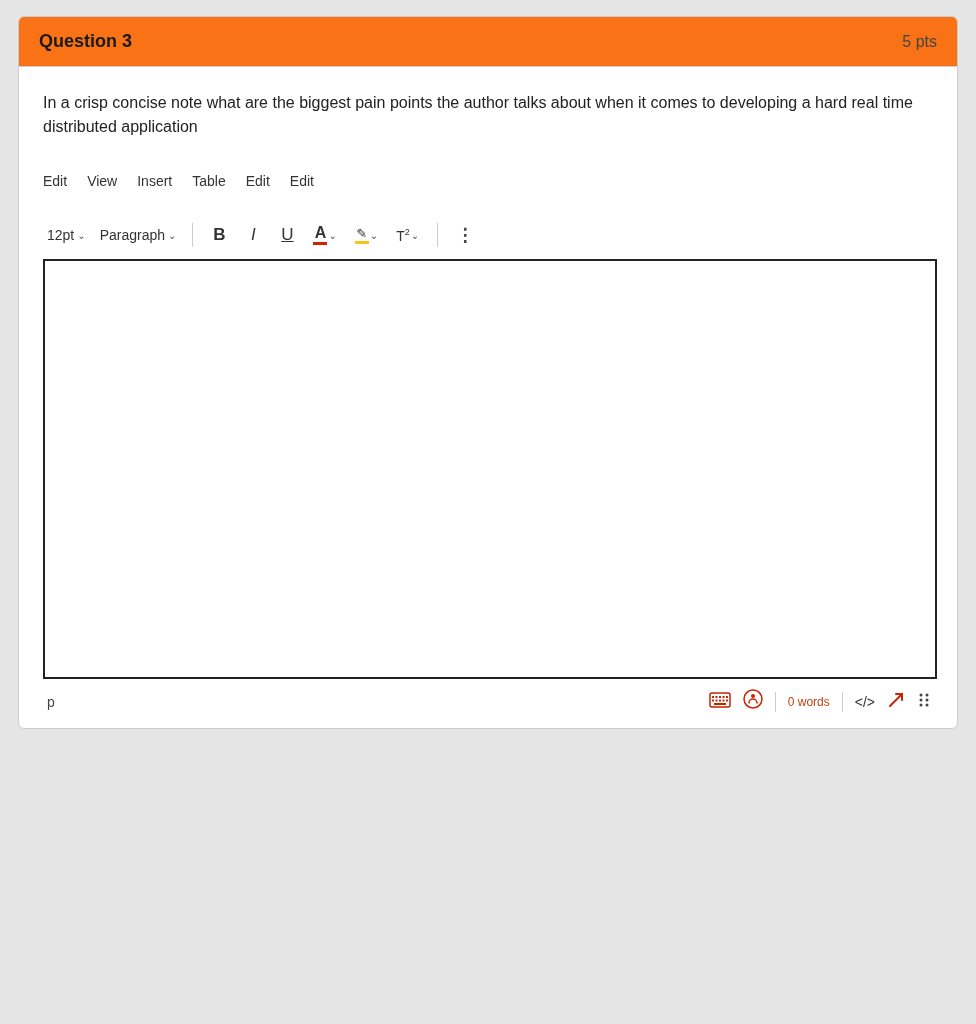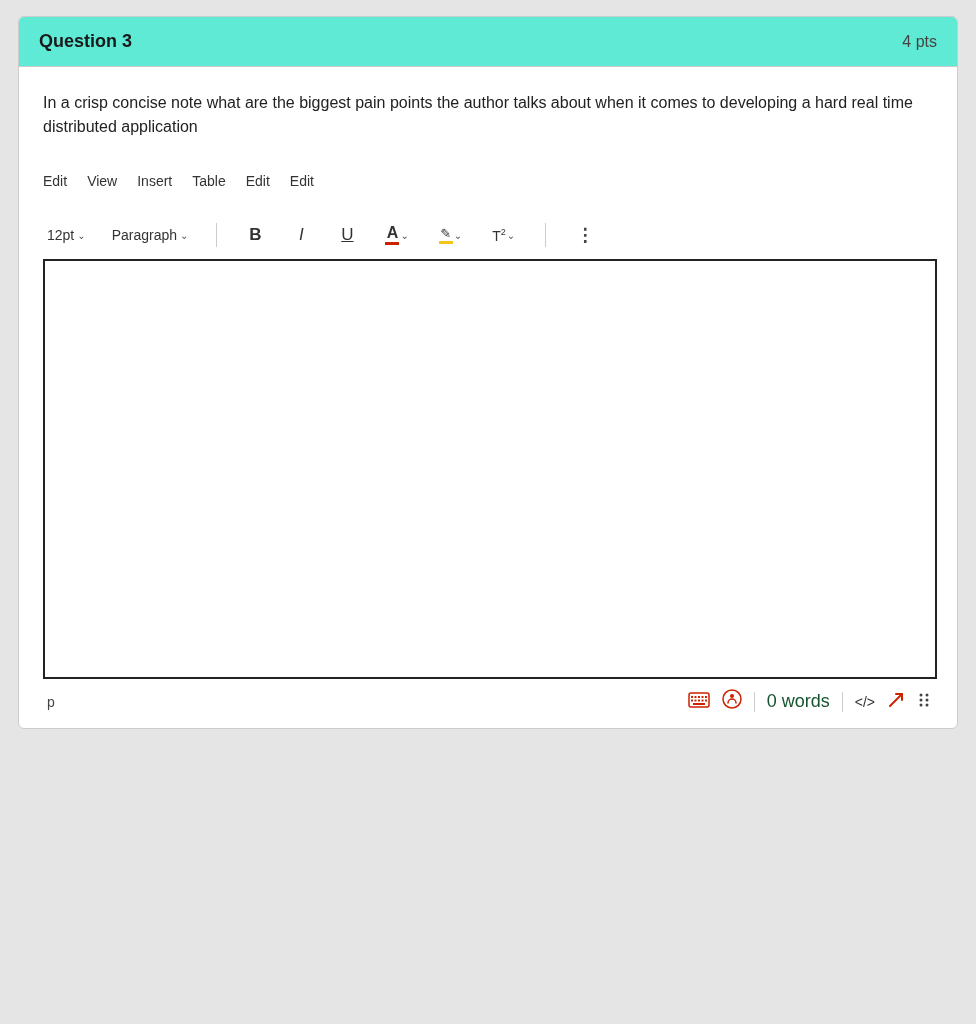--- a/index.html
+++ b/index.html
@@ -26,21 +26,21 @@
       padding: 0;
       overflow: hidden;
     }
 
     .card-header {
       display: flex;
       justify-content: space-between;
       align-items: center;
       padding: 14px 20px;
       border-bottom: 1px solid #cccccc;
-      background: #5eead4;
+      background: #f97316;
     }
 
     .question-title {
       font-size: 18px;
       font-weight: 700;
       color: #1a1a1a;
     }
 
     .points-label {
       font-size: 16px;
@@ -73,21 +73,21 @@
     }
 
     .editor-menubar span {
       cursor: pointer;
       color: #333333;
     }
 
     .editor-toolbar {
       display: flex;
       align-items: center;
-      gap: 18px;
+      gap: 6px;
       padding: 6px 0;
       border-bottom: none;
       margin-bottom: 4px;
     }
 
     .toolbar-divider {
       width: 1px;
       height: 24px;
       background: #cccccc;
       margin: 0 6px;
@@ -195,22 +195,22 @@
       font-size: 18px;
     }
 
     .statusbar-divider {
       width: 1px;
       height: 20px;
       background: #cccccc;
     }
 
     .word-count {
-      color: #14532d;
-      font-size: 18px;
+      color: #c2410c;
+      font-size: 12px;
     }
 
     .code-icon {
       color: #333;
       font-size: 14px;
       cursor: pointer;
     }
 
     .expand-icon {
       color: #cc2200;
@@ -275,21 +275,21 @@
       font-size: 18px;
     }
   </style>
 </head>
 <body>
 
 <div class="card">
 
   <div class="card-header">
     <span class="question-title">Question 3</span>
-    <span class="points-label">4 pts</span>
+    <span class="points-label">5 pts</span>
   </div>
 
   <div class="card-body">
 
     <p class="question-text">In a crisp concise note what are the biggest pain points the author talks about when it comes to developing a hard real time distributed application</p>
 
     <div class="editor-container">
 
       <div class="editor-menubar">
         <span>Edit</span>

